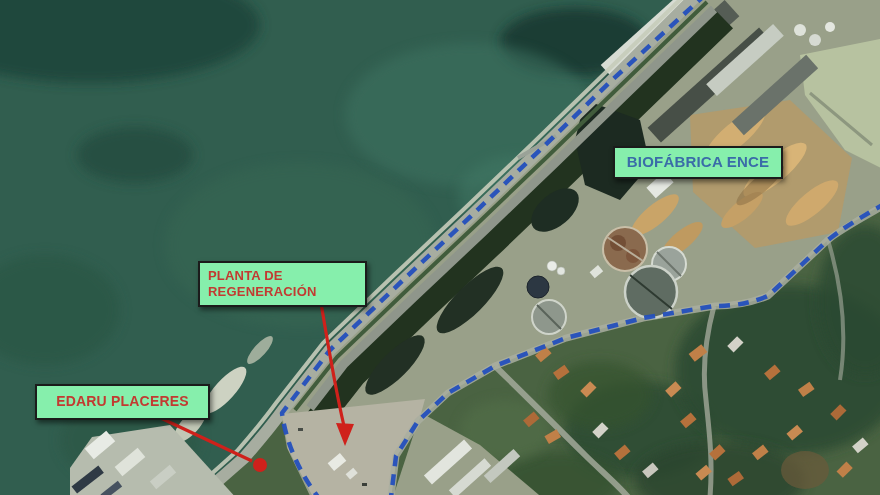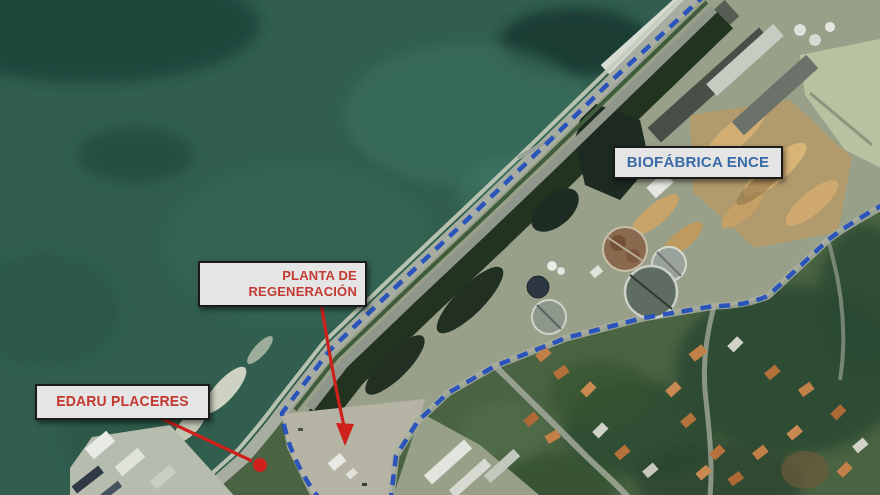--- a/index.html
+++ b/index.html
@@ -3,23 +3,23 @@
 <meta charset="utf-8">
 <style>
   html,body{margin:0;padding:0;background:#222;}
   #stage{
     position:relative;width:880px;height:495px;overflow:hidden;
     font-family:"Liberation Sans","DejaVu Sans",sans-serif;
   }
   #map-svg{position:absolute;left:0;top:0;width:880px;height:495px;display:block;}
   .map-label{
     position:absolute;display:flex;align-items:center;justify-content:center;
-    background:#e5e5e5;border:2px solid #1b1b1b;box-sizing:border-box;
+    background:#86efac;border:2px solid #1b1b1b;box-sizing:border-box;
     box-shadow:2px 3px 5px rgba(0,0,0,.5);
-    font-weight:bold;text-align:right;letter-spacing:.2px;line-height:1.25;
+    font-weight:bold;text-align:left;letter-spacing:.2px;line-height:1.25;
   }
   #label-biofabrica{left:613px;top:146px;width:170px;height:33px;color:#3a6ca8;font-size:15px;}
   #label-planta{left:198px;top:261px;width:169px;height:46px;color:#c23a31;font-size:13px;padding:2px 8px;}
   #label-edaru{left:35px;top:384px;width:175px;height:36px;color:#c23a31;font-size:14px;}
 </style>
 </head>
 <body>
 
 <div id="stage">
 

